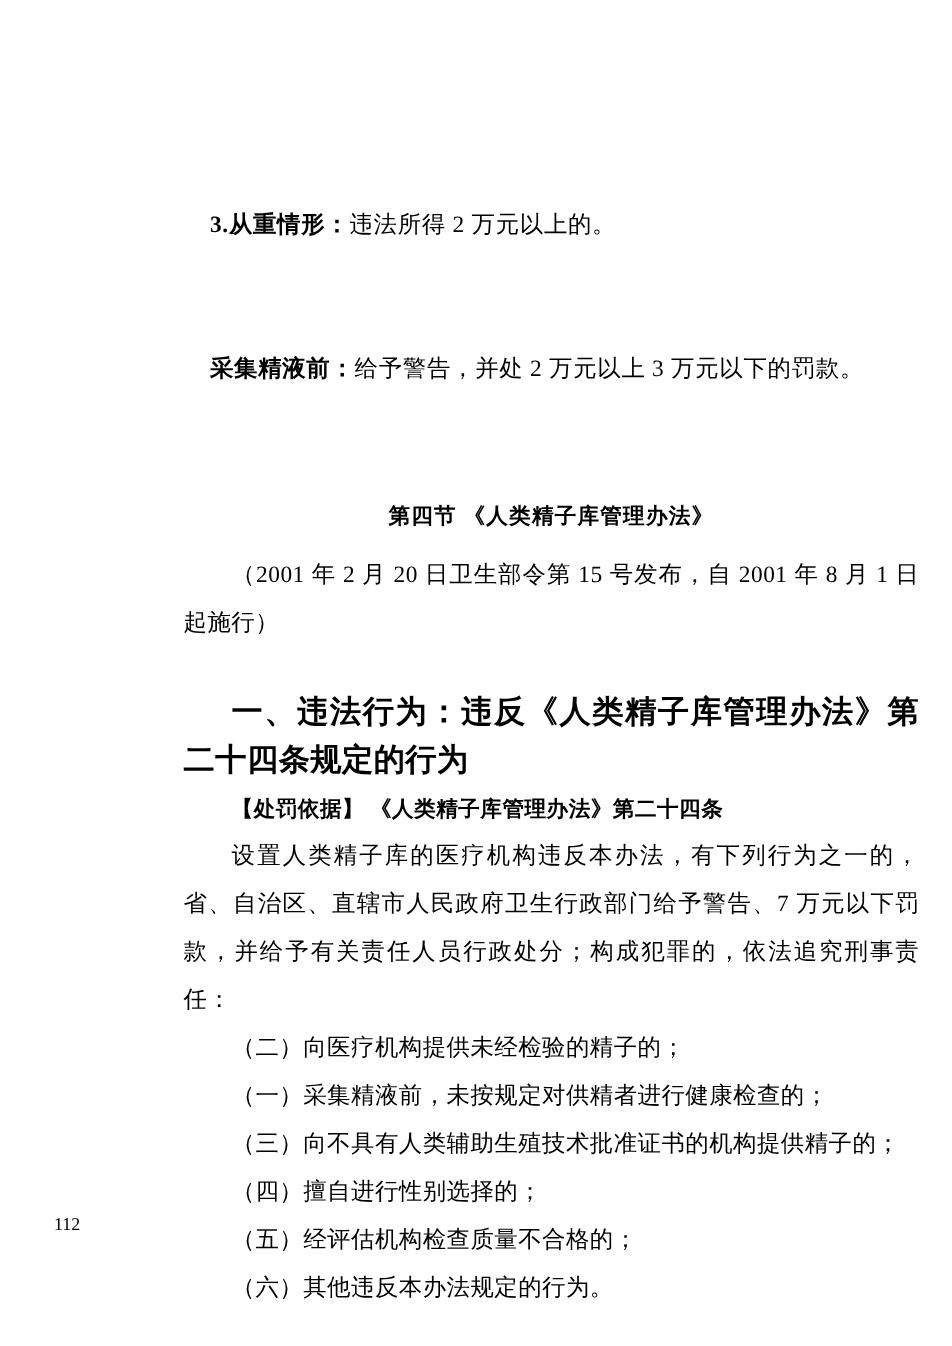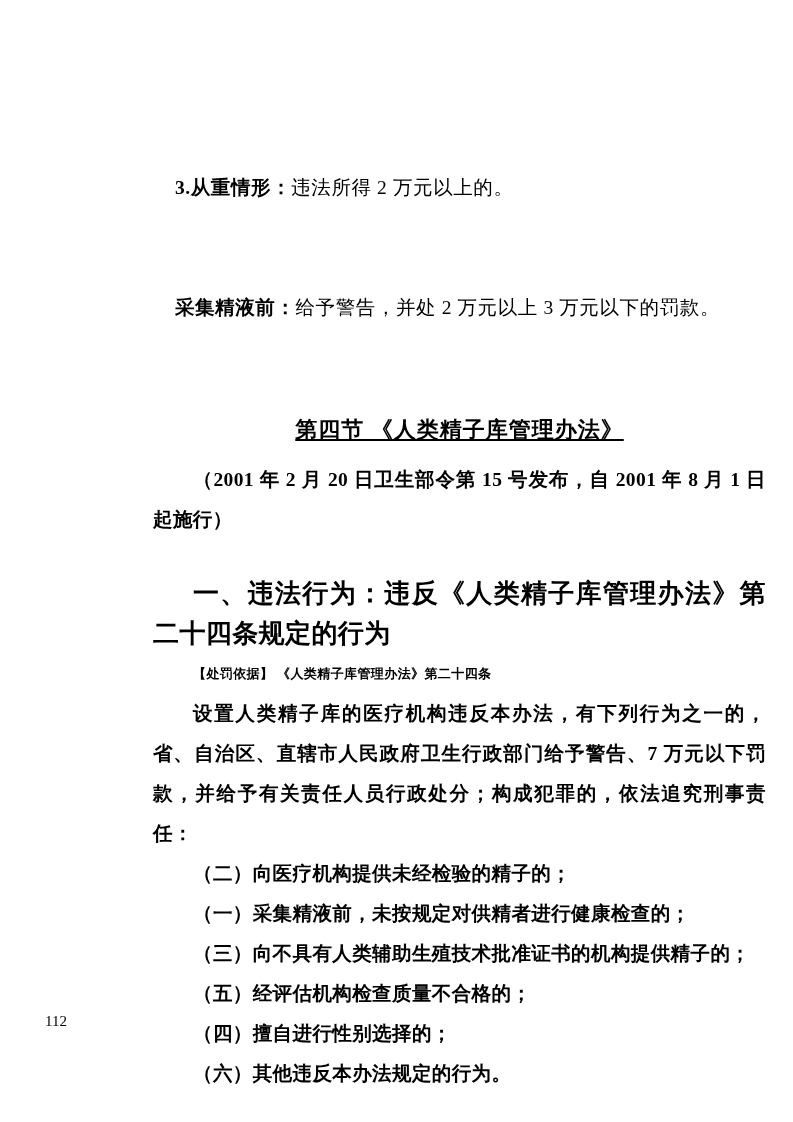--- a/index.html
+++ b/index.html
@@ -45,39 +45,37 @@
     height: 10px;
   }
   .para {
     font-size: 19.5px;
     line-height: 40px;
     letter-spacing: 0.4px;
     text-align: justify;
     text-justify: inter-ideograph;
     text-indent: 40px;
     margin: 0;
-    font-weight: bold;
   }
   .heading-sec {
-    font-size: 22px;
+    font-size: 18px;
     line-height: 40px;
     font-weight: bold;
     text-align: center;
     letter-spacing: 1px;
-    text-decoration: underline;
   }
   .heading-item {
     font-size: 26px;
     line-height: 40px;
     font-weight: bold;
     text-indent: 40px;
     letter-spacing: 0.4px;
   }
   .basis {
-    font-size: 13px;
+    font-size: 18px;
     line-height: 40px;
     font-weight: bold;
     text-indent: 40px;
     letter-spacing: 0.4px;
   }
   .footer {
     position: absolute;
     left: 0;
     right: 0;
     bottom: 92px;
@@ -111,19 +109,19 @@
 
   <div class="para heading-item" style="text-indent:40px">一、违法行为：违反《人类精子库管理办法》第二十四条规定的行为</div>
 
   <div class="basis">【处罚依据】  《人类精子库管理办法》第二十四条</div>
 
   <div class="para">设置人类精子库的医疗机构违反本办法，有下列行为之一的，省、自治区、直辖市人民政府卫生行政部门给予警告、7 万元以下罚款，并给予有关责任人员行政处分；构成犯罪的，依法追究刑事责任：</div>
 
   <div class="para">（二）向医疗机构提供未经检验的精子的；</div>
   <div class="para">（一）采集精液前，未按规定对供精者进行健康检查的；</div>
   <div class="para">（三）向不具有人类辅助生殖技术批准证书的机构提供精子的；</div>
+  <div class="para">（四）擅自进行性别选择的；</div>
   <div class="para">（五）经评估机构检查质量不合格的；</div>
-  <div class="para">（四）擅自进行性别选择的；</div>
   <div class="para">（六）其他违反本办法规定的行为。</div>
 
   <div class="footer">112</div>
 
 </div>
 
 </body></html>

